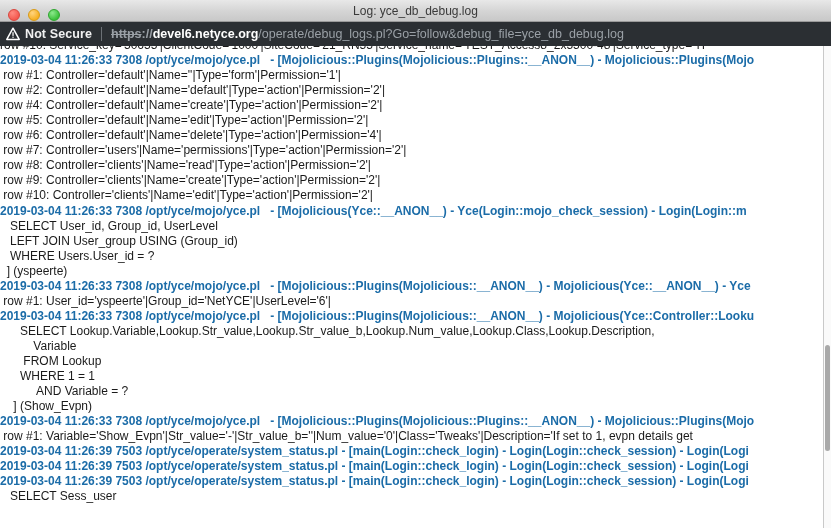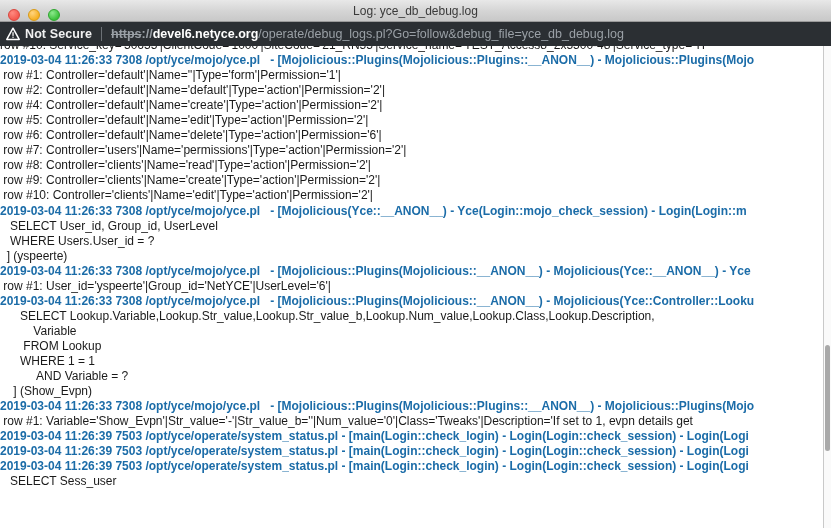--- a/index.html
+++ b/index.html
@@ -195,27 +195,28 @@
   </div>
 
   <div class="logbody">
     <div id="log-lines" style="margin-top: -8px;">
         <div class="logline data">row #10: Service_key='50655'|ClientCode='1000'|SiteCode='21_RN55'|Service_name='TEST_Access8_2x5500-48'|Service_type='TI</div>
         <div class="logline hdr">2019-03-04 11:26:33 7308 /opt/yce/mojo/yce.pl   - [Mojolicious::Plugins(Mojolicious::Plugins::__ANON__) - Mojolicious::Plugins(Mojo</div>
         <div class="logline data"> row #1: Controller='default'|Name=''|Type='form'|Permission='1'|</div>
         <div class="logline data"> row #2: Controller='default'|Name='default'|Type='action'|Permission='2'|</div>
         <div class="logline data"> row #4: Controller='default'|Name='create'|Type='action'|Permission='2'|</div>
         <div class="logline data"> row #5: Controller='default'|Name='edit'|Type='action'|Permission='2'|</div>
-        <div class="logline data"> row #6: Controller='default'|Name='delete'|Type='action'|Permission='6'|</div>
+        <div class="logline data"> row #6: Controller='default'|Name='delete'|Type='action'|Permission='4'|</div>
         <div class="logline data"> row #7: Controller='users'|Name='permissions'|Type='action'|Permission='2'|</div>
         <div class="logline data"> row #8: Controller='clients'|Name='read'|Type='action'|Permission='2'|</div>
         <div class="logline data"> row #9: Controller='clients'|Name='create'|Type='action'|Permission='2'|</div>
         <div class="logline data"> row #10: Controller='clients'|Name='edit'|Type='action'|Permission='2'|</div>
         <div class="logline hdr">2019-03-04 11:26:33 7308 /opt/yce/mojo/yce.pl   - [Mojolicious(Yce::__ANON__) - Yce(Login::mojo_check_session) - Login(Login::m</div>
         <div class="logline sql">   SELECT User_id, Group_id, UserLevel</div>
+        <div class="logline sql">   LEFT JOIN User_group USING (Group_id)</div>
         <div class="logline sql">   WHERE Users.User_id = ?</div>
         <div class="logline sql">  ] (yspeerte)</div>
         <div class="logline hdr">2019-03-04 11:26:33 7308 /opt/yce/mojo/yce.pl   - [Mojolicious::Plugins(Mojolicious::__ANON__) - Mojolicious(Yce::__ANON__) - Yce</div>
         <div class="logline data"> row #1: User_id='yspeerte'|Group_id='NetYCE'|UserLevel='6'|</div>
         <div class="logline hdr">2019-03-04 11:26:33 7308 /opt/yce/mojo/yce.pl   - [Mojolicious::Plugins(Mojolicious::__ANON__) - Mojolicious(Yce::Controller::Looku</div>
         <div class="logline sql">      SELECT Lookup.Variable,Lookup.Str_value,Lookup.Str_value_b,Lookup.Num_value,Lookup.Class,Lookup.Description,</div>
         <div class="logline sql">          Variable</div>
         <div class="logline sql">       FROM Lookup</div>
         <div class="logline sql">      WHERE 1 = 1</div>
         <div class="logline sql">           AND Variable = ?</div>

